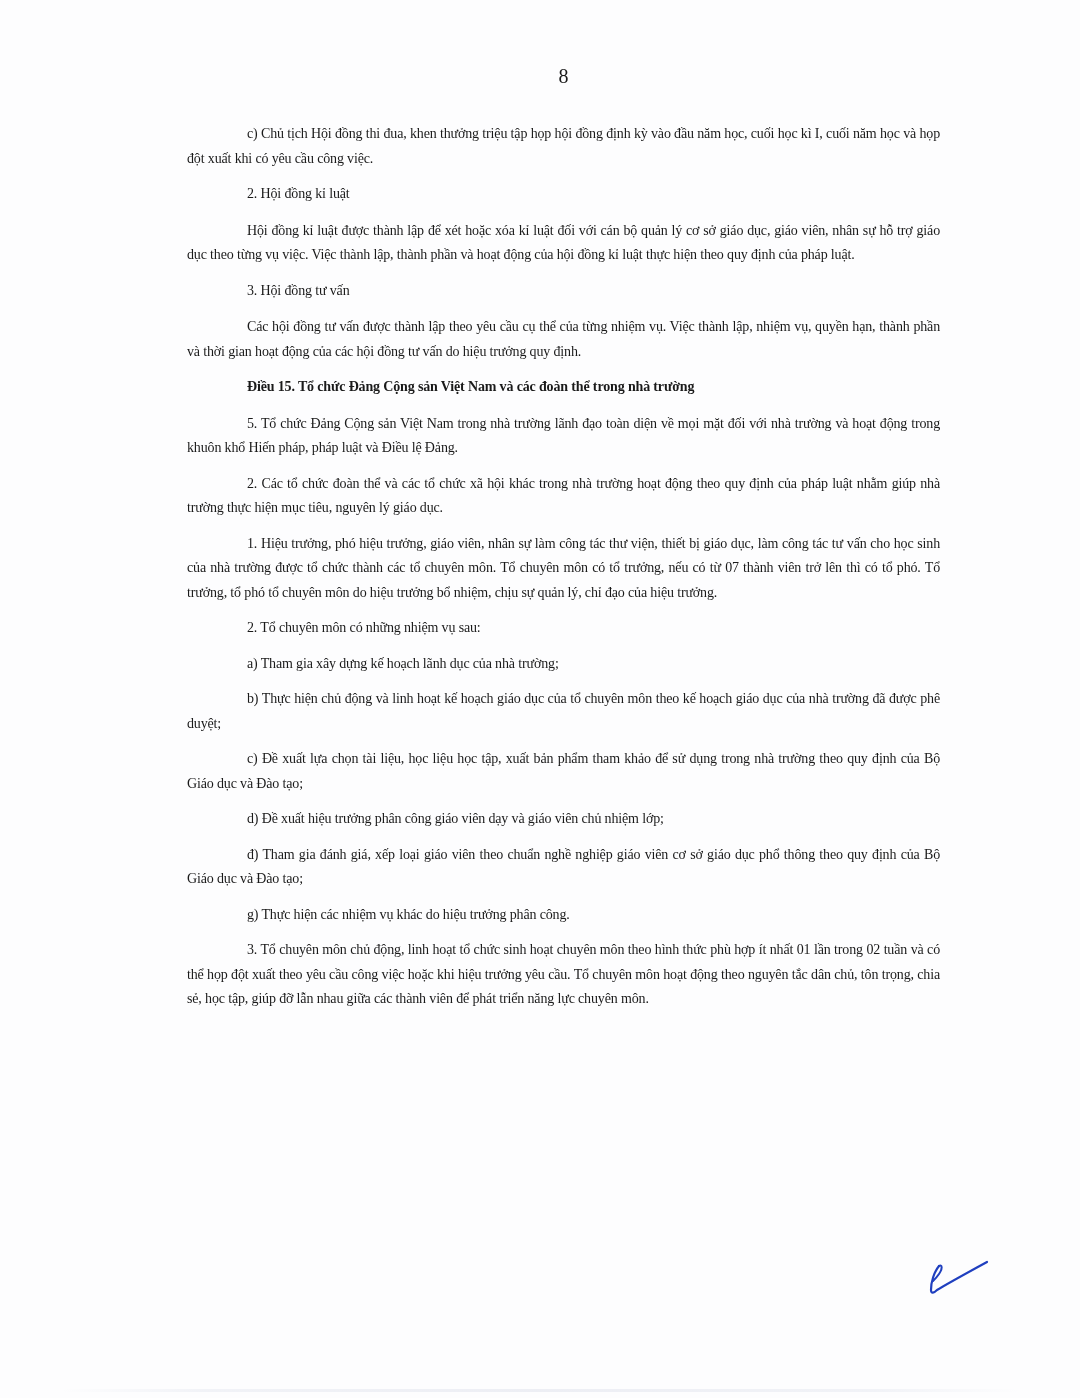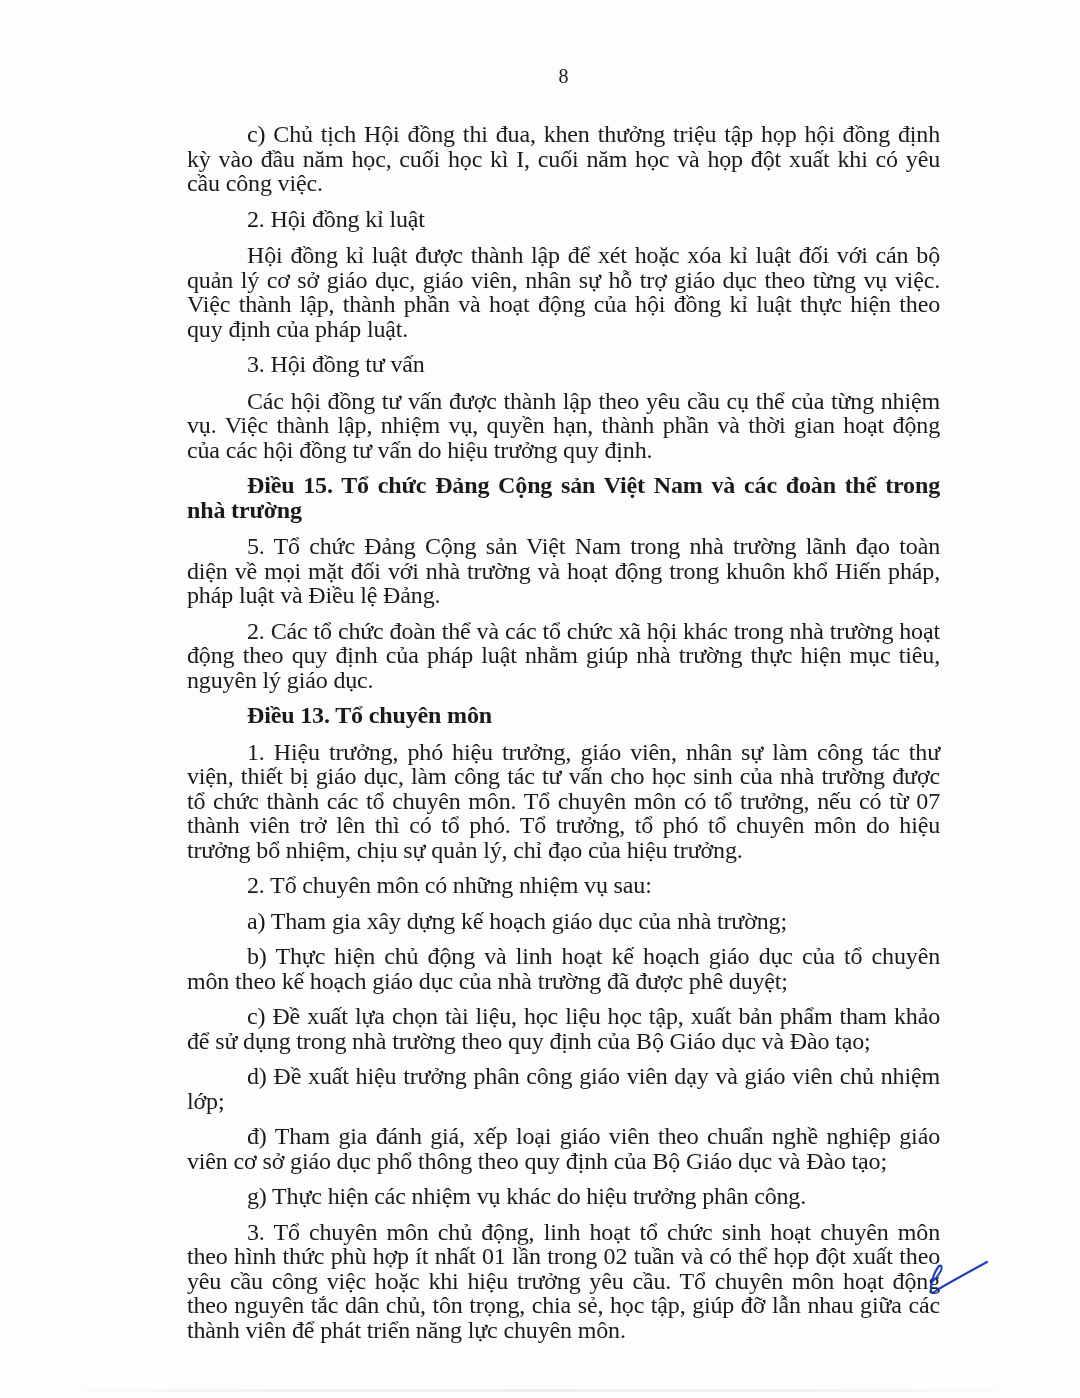--- a/index.html
+++ b/index.html
@@ -31,21 +31,21 @@
       line-height: 24px;
     }
     .content {
       position: absolute;
       top: 122px;
       left: 0;
       width: 753px;
     }
     p {
       margin: 0 0 11px 0;
-      font-size: 24px;
+      font-size: 14px;
       line-height: 24.5px;
       text-align: justify;
       text-indent: 60px;
       letter-spacing: -0.15px;
       font-family: Liberation Serif, serif;
     }
     p.heading {
       font-weight: bold;
       margin-bottom: 12px;
     }
@@ -77,24 +77,23 @@
 
   <div class="content">
     <p>c) Chủ tịch Hội đồng thi đua, khen thưởng triệu tập họp hội đồng định kỳ vào đầu năm học, cuối học kì I, cuối năm học và họp đột xuất khi có yêu cầu công việc.</p>
     <p class="subhead">2. Hội đồng kỉ luật</p>
     <p>Hội đồng kỉ luật được thành lập để xét hoặc xóa kỉ luật đối với cán bộ quản lý cơ sở giáo dục, giáo viên, nhân sự hỗ trợ giáo dục theo từng vụ việc. Việc thành lập, thành phần và hoạt động của hội đồng kỉ luật thực hiện theo quy định của pháp luật.</p>
     <p class="subhead">3. Hội đồng tư vấn</p>
     <p>Các hội đồng tư vấn được thành lập theo yêu cầu cụ thể của từng nhiệm vụ. Việc thành lập, nhiệm vụ, quyền hạn, thành phần và thời gian hoạt động của các hội đồng tư vấn do hiệu trưởng quy định.</p>
     <p class="heading">Điều 15. Tổ chức Đảng Cộng sản Việt Nam và các đoàn thể trong nhà trường</p>
     <p>5. Tổ chức Đảng Cộng sản Việt Nam trong nhà trường lãnh đạo toàn diện về mọi mặt đối với nhà trường và hoạt động trong khuôn khổ Hiến pháp, pháp luật và Điều lệ Đảng.</p>
     <p>2. Các tổ chức đoàn thể và các tổ chức xã hội khác trong nhà trường hoạt động theo quy định của pháp luật nhằm giúp nhà trường thực hiện mục tiêu, nguyên lý giáo dục.</p>
-    <p class="heading">Điều 13. Tổ chuyên môn</p>
     <p>1. Hiệu trưởng, phó hiệu trưởng, giáo viên, nhân sự làm công tác thư viện, thiết bị giáo dục, làm công tác tư vấn cho học sinh của nhà trường được tổ chức thành các tổ chuyên môn. Tổ chuyên môn có tổ trưởng, nếu có từ 07 thành viên trở lên thì có tổ phó. Tổ trưởng, tổ phó tổ chuyên môn do hiệu trưởng bổ nhiệm, chịu sự quản lý, chỉ đạo của hiệu trưởng.</p>
     <p>2. Tổ chuyên môn có những nhiệm vụ sau:</p>
-    <p>a) Tham gia xây dựng kế hoạch giáo dục của nhà trường;</p>
+    <p>a) Tham gia xây dựng kế hoạch lãnh dục của nhà trường;</p>
     <p>b) Thực hiện chủ động và linh hoạt kế hoạch giáo dục của tổ chuyên môn theo kế hoạch giáo dục của nhà trường đã được phê duyệt;</p>
     <p>c) Đề xuất lựa chọn tài liệu, học liệu học tập, xuất bản phẩm tham khảo để sử dụng trong nhà trường theo quy định của Bộ Giáo dục và Đào tạo;</p>
     <p>d) Đề xuất hiệu trưởng phân công giáo viên dạy và giáo viên chủ nhiệm lớp;</p>
     <p>đ) Tham gia đánh giá, xếp loại giáo viên theo chuẩn nghề nghiệp giáo viên cơ sở giáo dục phổ thông theo quy định của Bộ Giáo dục và Đào tạo;</p>
     <p>g) Thực hiện các nhiệm vụ khác do hiệu trưởng phân công.</p>
     <p>3. Tổ chuyên môn chủ động, linh hoạt tổ chức sinh hoạt chuyên môn theo hình thức phù hợp ít nhất 01 lần trong 02 tuần và có thể họp đột xuất theo yêu cầu công việc hoặc khi hiệu trưởng yêu cầu. Tổ chuyên môn hoạt động theo nguyên tắc dân chủ, tôn trọng, chia sẻ, học tập, giúp đỡ lẫn nhau giữa các thành viên để phát triển năng lực chuyên môn.</p>
   </div>
 </div>
 
 <svg class="signature" viewBox="0 0 70 42">

